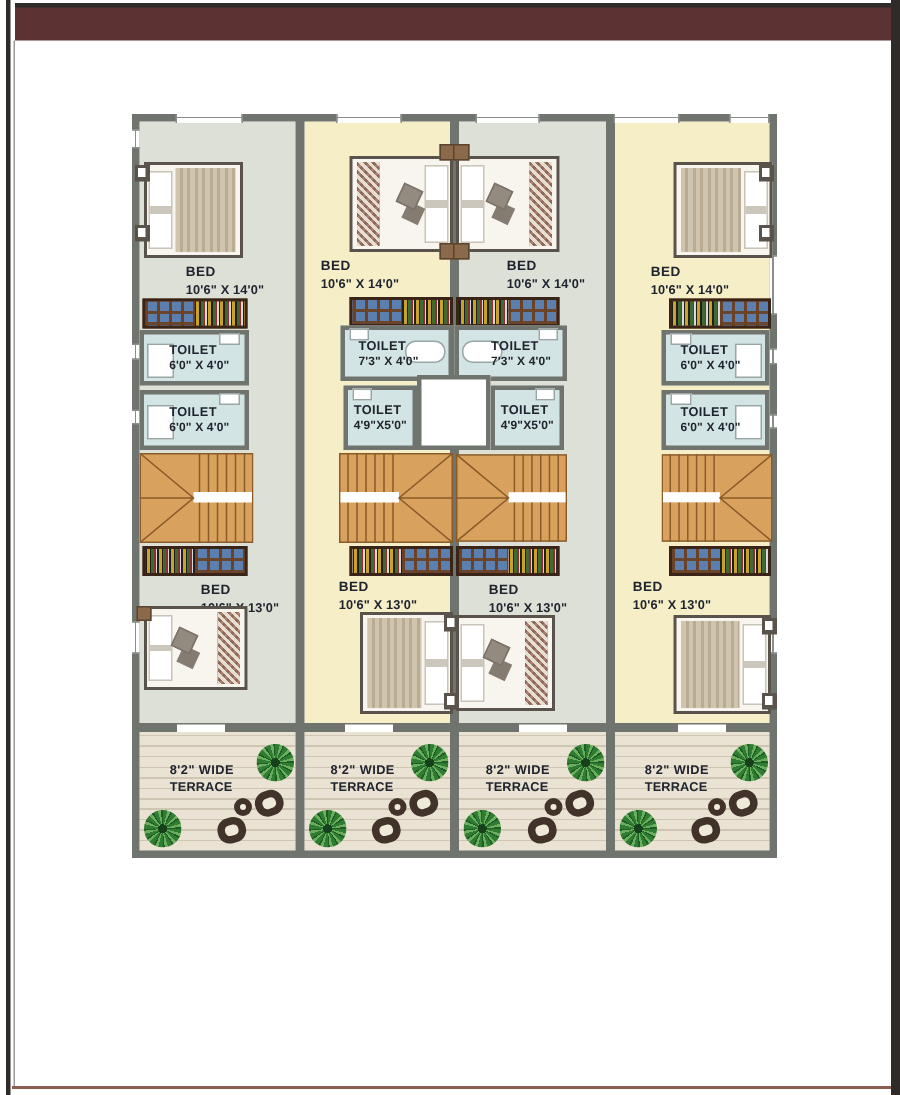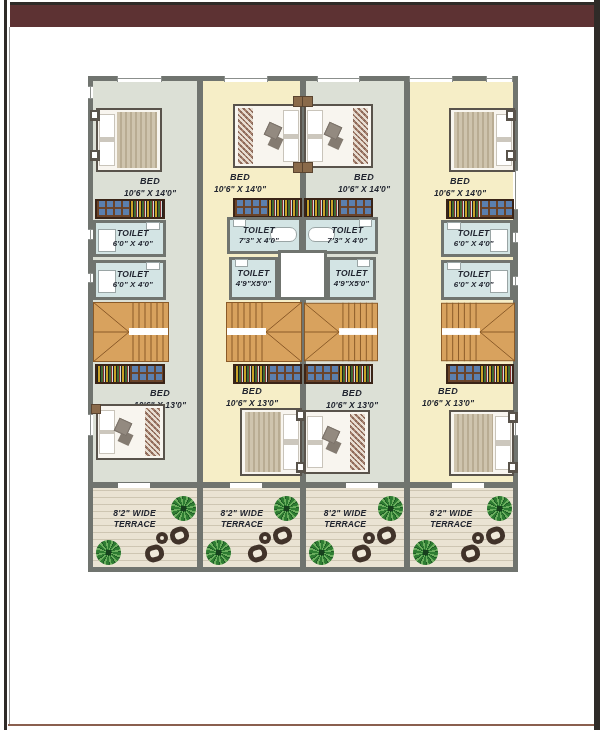--- a/index.html
+++ b/index.html
@@ -15,22 +15,22 @@
   
   .floor{position:absolute;}
   .f-gray{background:var(--floor-gray,#dce0d6);}
   .f-yellow{background:var(--floor-yellow,#f6eec7);}
   .outline{position:absolute;border:5px solid var(--wall,#70746f);box-sizing:border-box;}
   .wall{position:absolute;background:var(--wall,#70746f);}
   .win-h{position:absolute;height:6px;background:linear-gradient(#fff 0 2px,#8b8f8c 2px 3px,#fff 3px);border-left:1px solid #8b8f8c;border-right:1px solid #8b8f8c;box-sizing:border-box;}
   .win-v{position:absolute;width:5px;background:linear-gradient(90deg,#fff 0 2px,#8b8f8c 2px 3px,#fff 3px);border-top:1px solid #8b8f8c;border-bottom:1px solid #8b8f8c;box-sizing:border-box;}
   .door{position:absolute;background:#fff;}
   
-  .label{position:absolute;transform:translateX(-50%);text-align:center;color:var(--ink,#20242f);
-         font-weight:700;white-space:nowrap;line-height:1.3;font-style:italic;}
+  .label{position:absolute;transform:translateX(-50%);text-align:left;color:var(--ink,#20242f);
+         font-weight:700;white-space:nowrap;line-height:1.3;}
   .label .l1{font-size:9px;letter-spacing:.3px;}
   .label .l2{font-size:8.5px;letter-spacing:.1px;}
   
   .toilet{position:absolute;background:var(--floor-toilet,#d3e4e4);border:3px solid var(--wall,#70746f);box-sizing:border-box;}
   .toilet .label{left:50%;top:50%;transform:translate(-50%,-50%);}
   .toilet .label .l1{font-size:8.5px;}
   .toilet .label .l2{font-size:8px;}
   .fix{position:absolute;background:#fff;border:1px solid #9aa5a5;box-sizing:border-box;}
   .tub{border-radius:7px;}
   .void{position:absolute;background:#fff;border:3px solid var(--wall,#70746f);box-sizing:border-box;}

